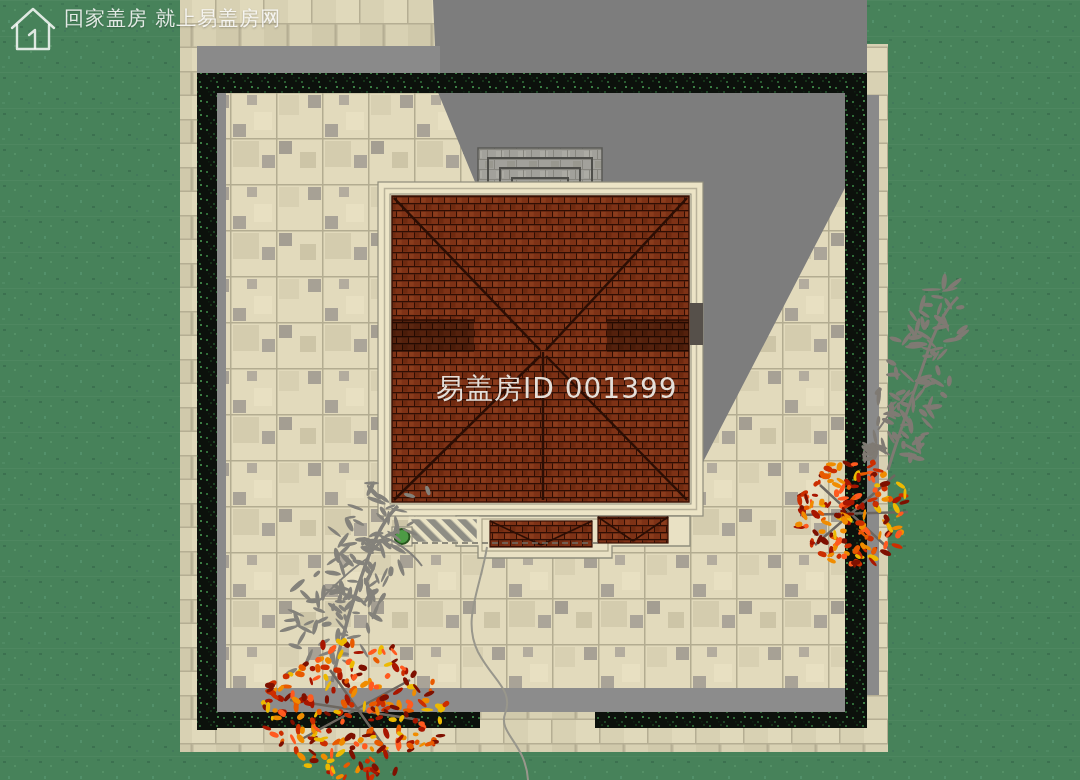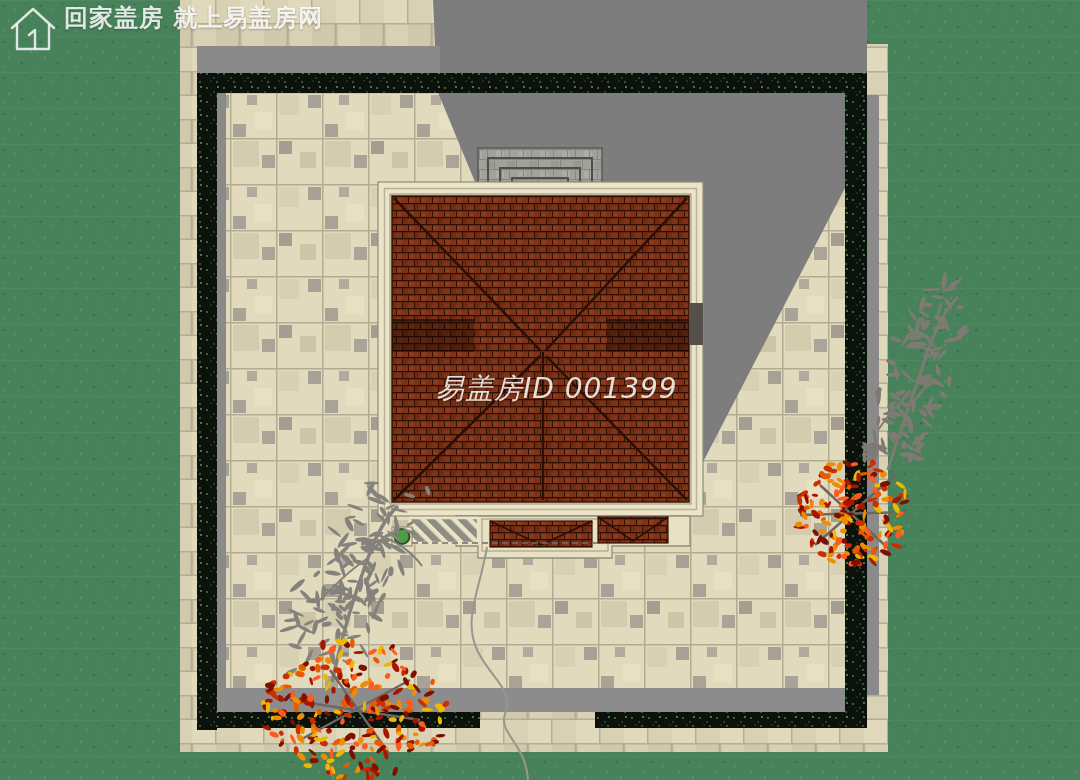--- a/index.html
+++ b/index.html
@@ -2,26 +2,26 @@
 <html><head>
 <meta charset="utf-8">
 <style>
   html,body{margin:0;padding:0;background:#222;}
   .canvas{position:relative;width:1080px;height:780px;overflow:hidden;
           font-family:"DejaVu Sans","Liberation Sans",sans-serif;}
   .scene{position:absolute;left:0;top:0;}
   .watermark{position:absolute;left:8px;top:4px;display:flex;align-items:flex-start;gap:6px;
              color:rgba(255,255,255,.82);pointer-events:none;}
   .wm-text{display:flex;flex-direction:column;}
-  .wm-title{font-size:24px;letter-spacing:1px;line-height:28px;
-            color:rgba(255,255,255,.85);text-shadow:0 1px 2px rgba(0,0,0,.25);font-weight:bold;}
+  .wm-title{font-size:20px;letter-spacing:1px;line-height:28px;
+            color:rgba(255,255,255,.85);text-shadow:0 1px 2px rgba(0,0,0,.25);}
   .wm-sub{font-size:16px;letter-spacing:1px;line-height:20px;margin-top:2px;
           color:rgba(255,255,255,.68);text-shadow:0 1px 2px rgba(0,0,0,.22);}
   .house-id{position:absolute;left:436px;top:370px;font-size:28px;letter-spacing:1px;
-            color:rgba(240,238,232,.93);text-shadow:0 1px 2px rgba(50,15,4,.55);font-style:italic;}
+            color:rgba(240,238,232,.93);text-shadow:0 1px 2px rgba(50,15,4,.55);}
 </style>
 </head>
 <body>
 
 <div class="canvas">
 
 <svg class="scene" width="1080" height="780" viewBox="0 0 1080 780">
   <defs>
     <pattern id="pat-grass" width="36" height="36" patternUnits="userSpaceOnUse">
       <rect width="36" height="36" fill="#47825a"></rect>

